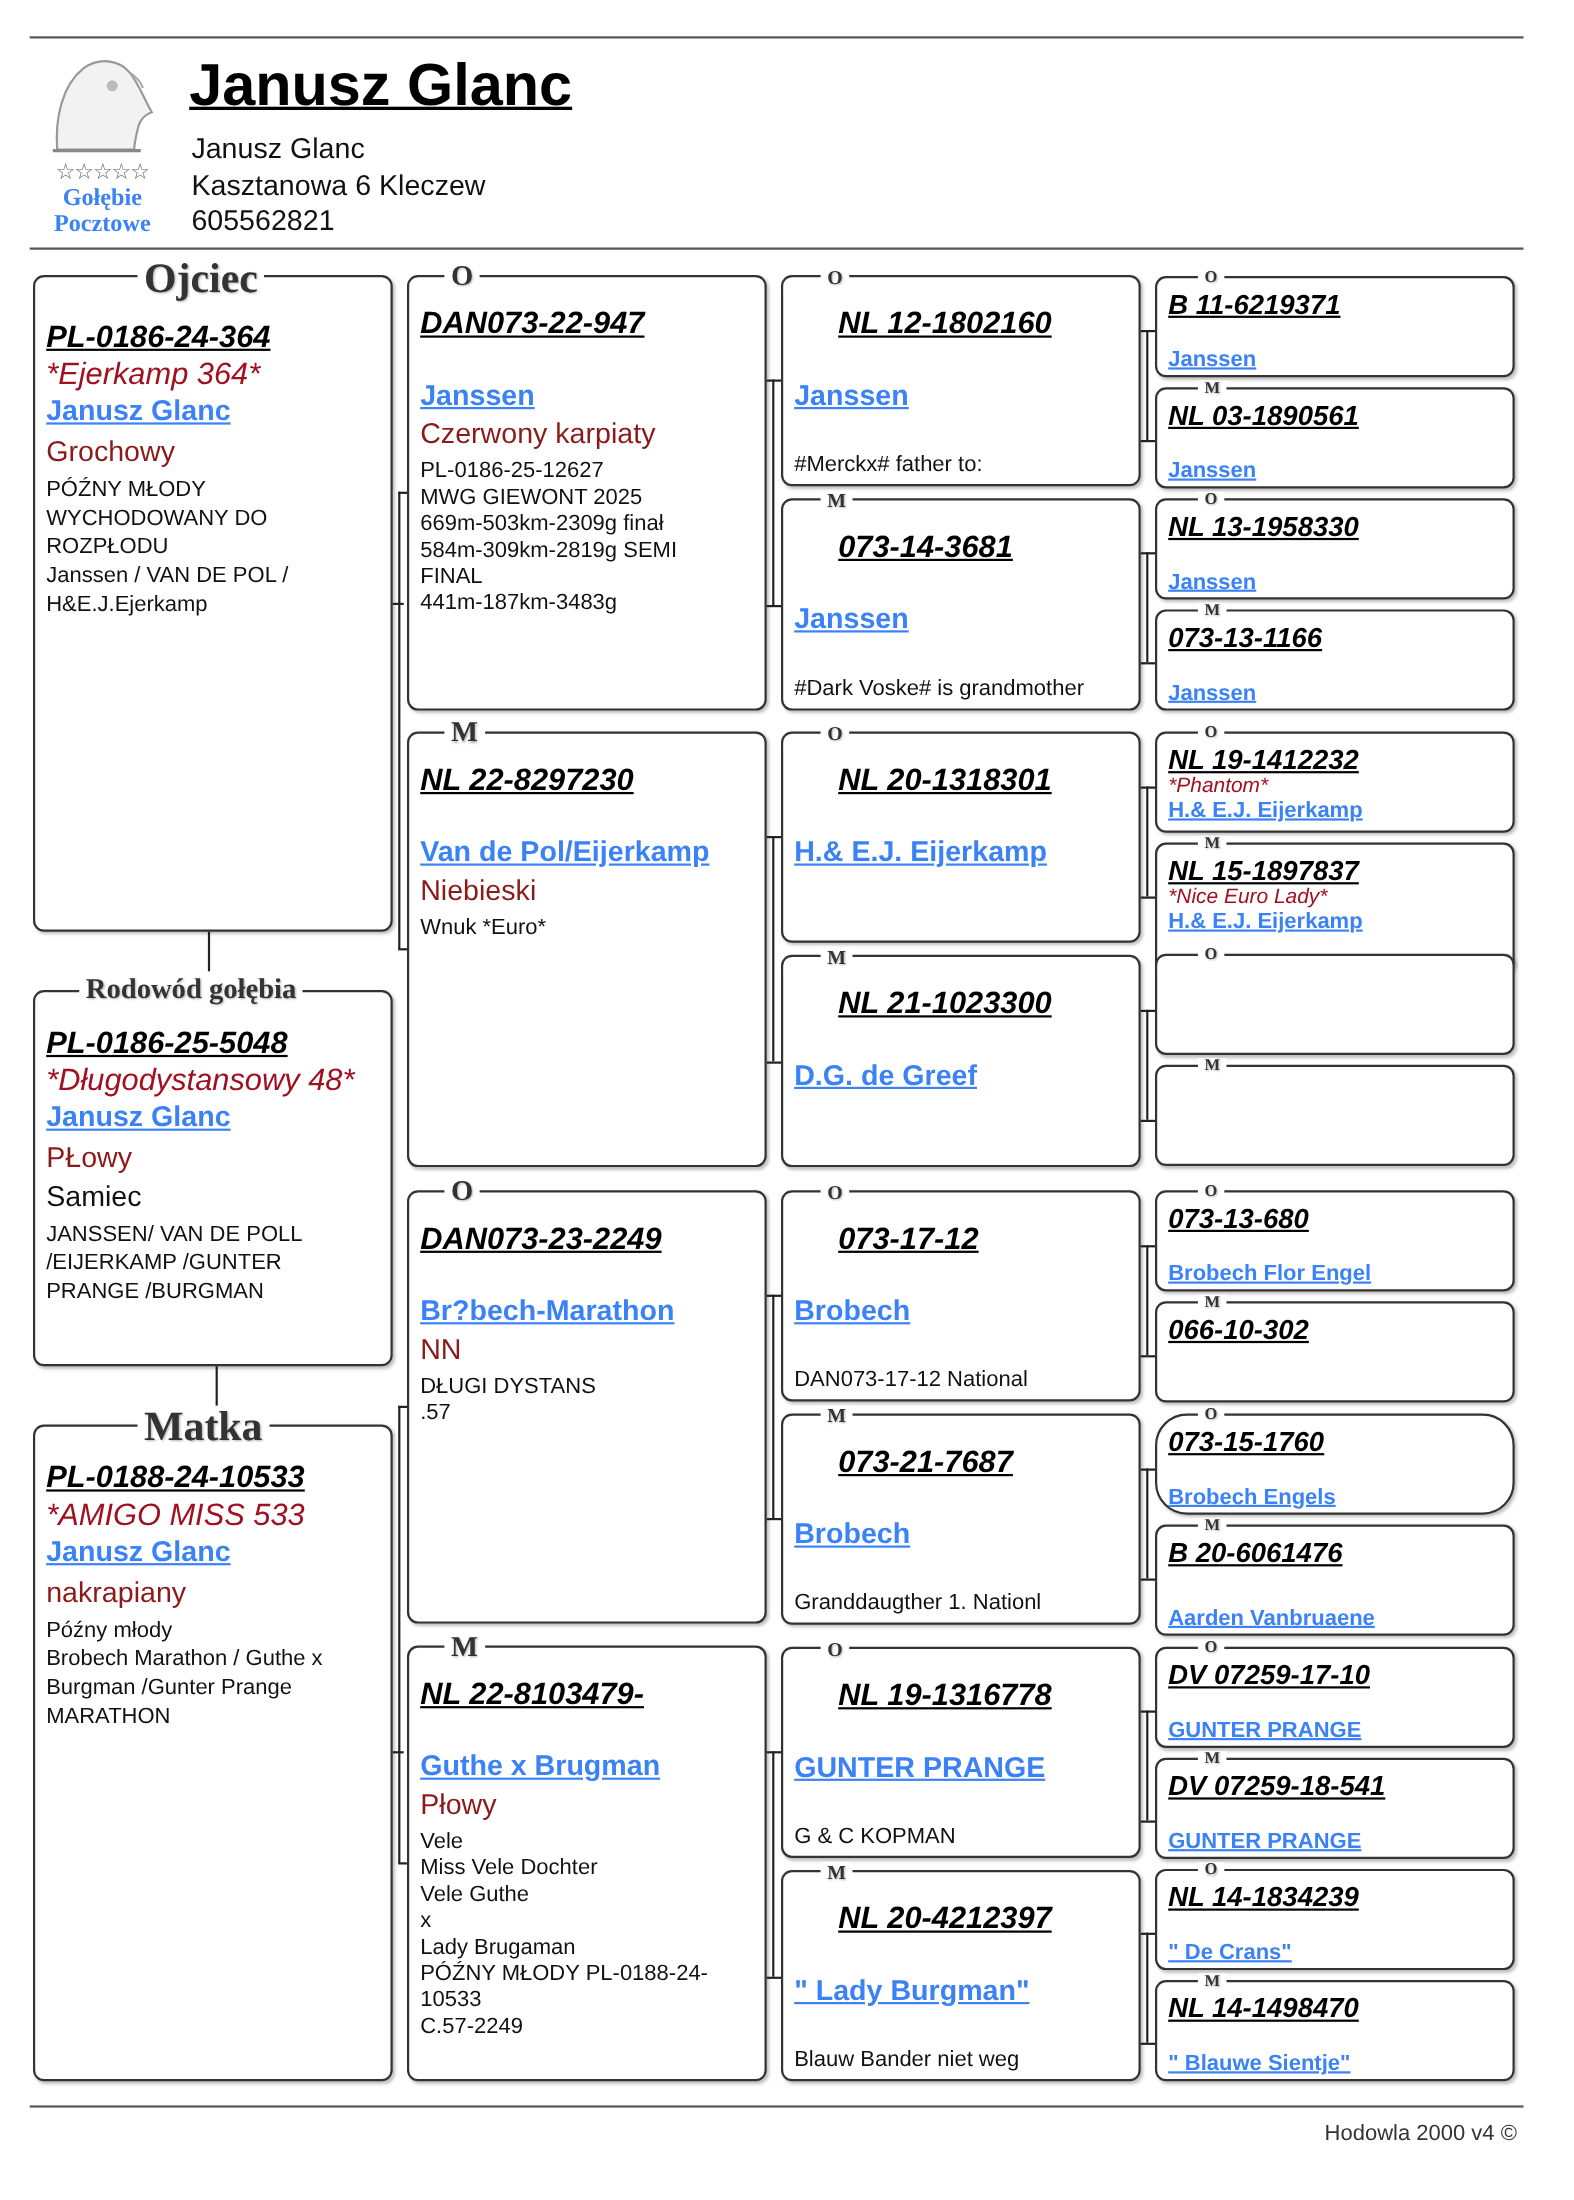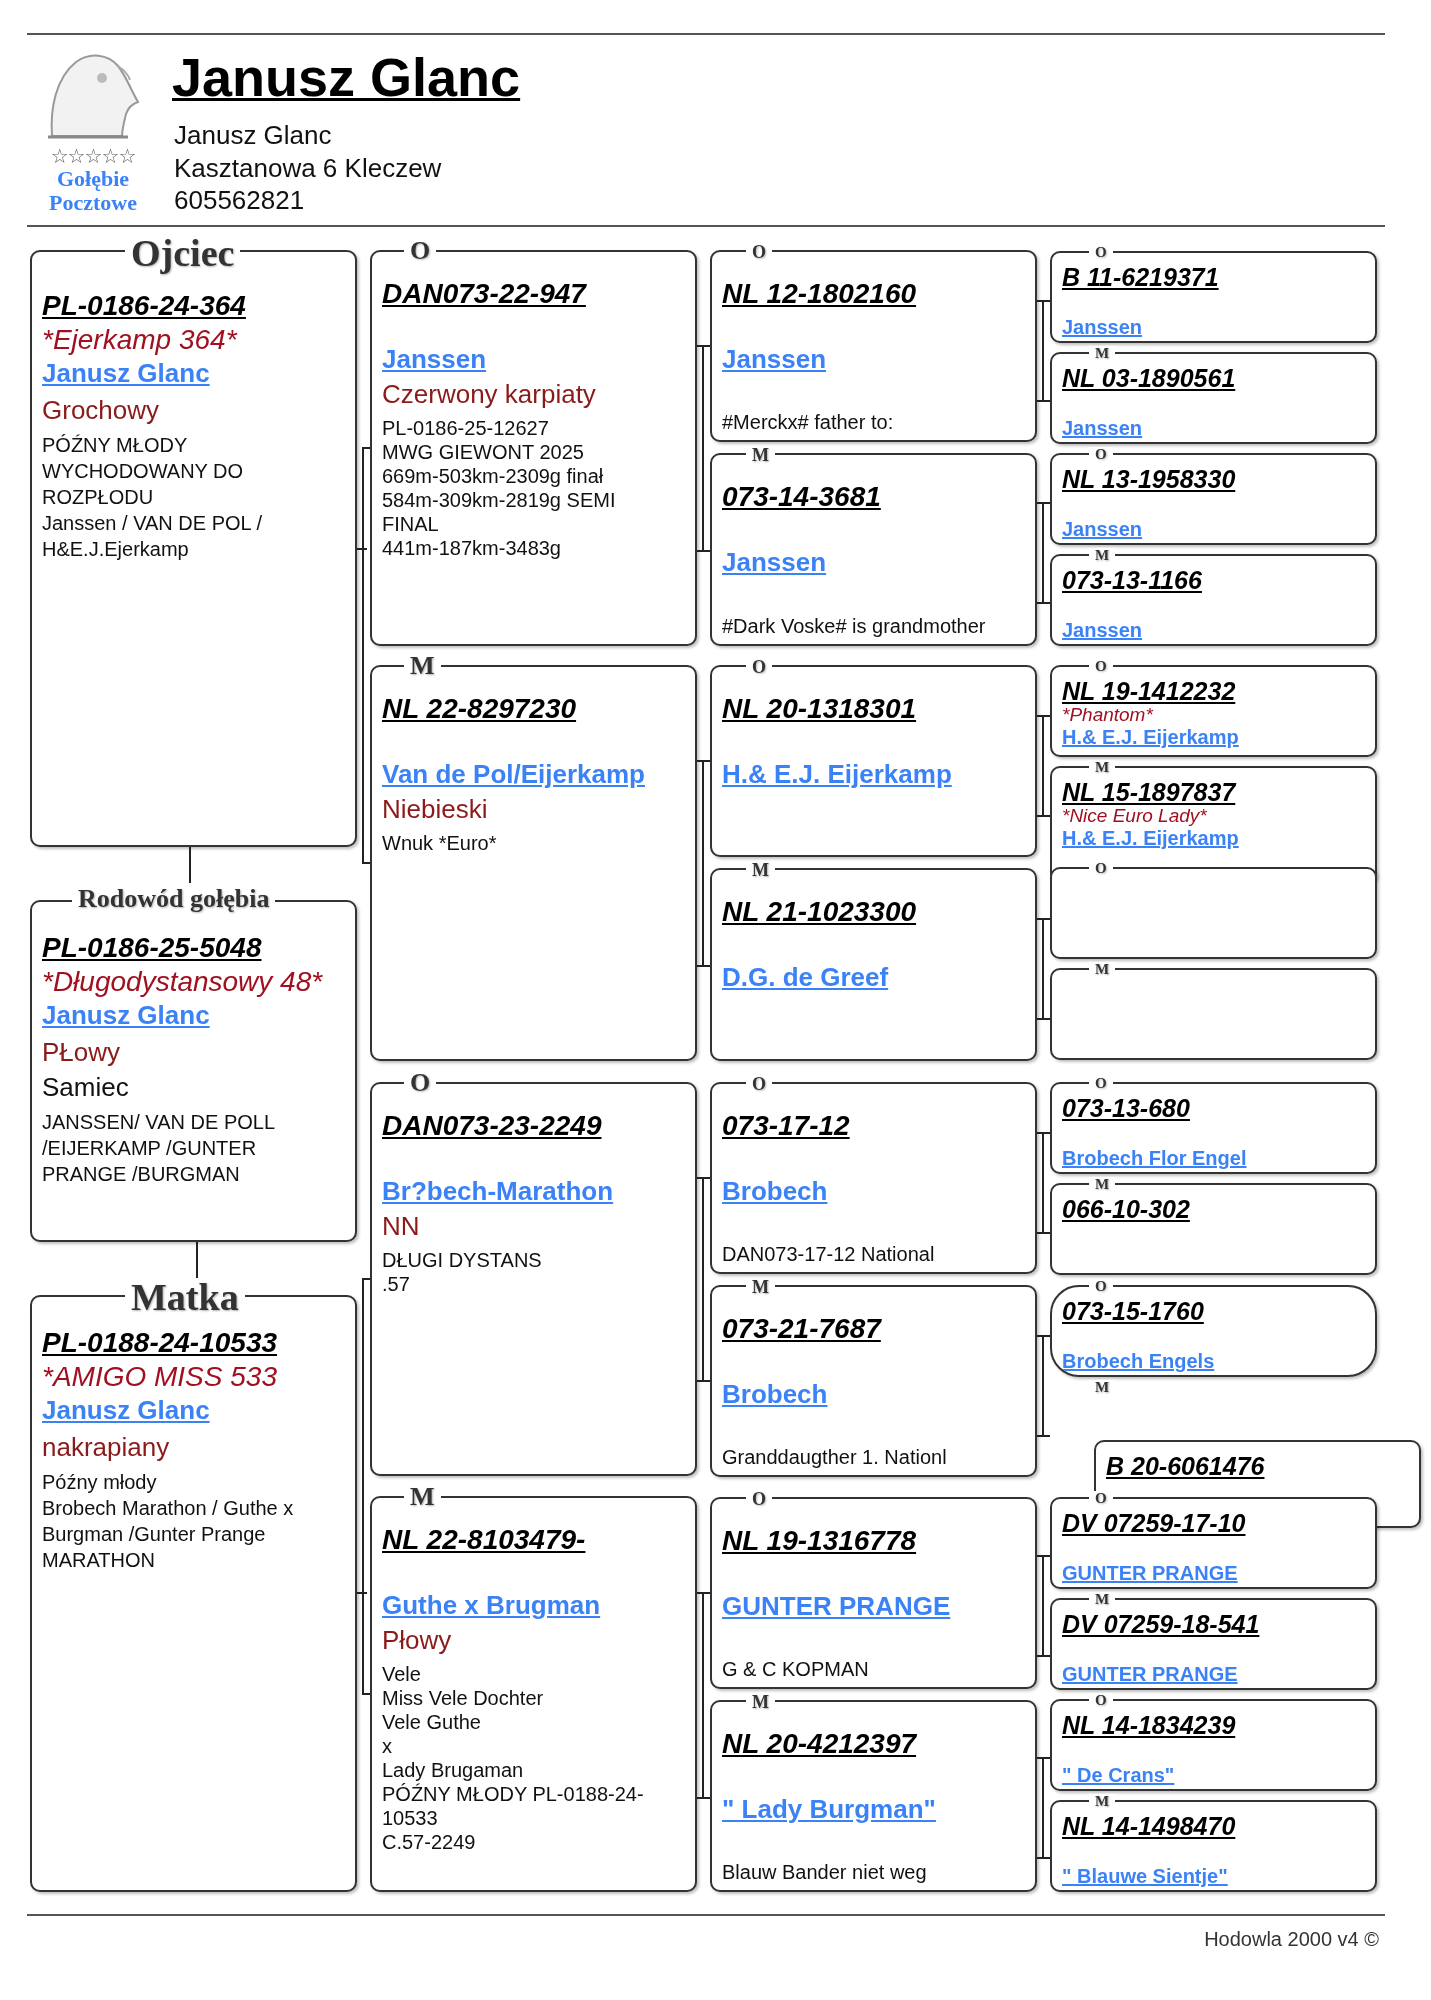--- a/index.html
+++ b/index.html
@@ -31,21 +31,21 @@
   .c1 .breeder { font-size:26px; margin-top:2px; }
   .c1 .color { font-size:26px; margin-top:6px; }
   .c1 .sex { font-size:26px; margin-top:4px; }
   .c1 .notes { font-size:20px; line-height:26px; margin-top:6px; }
 
   .c2 .ring { font-size:28px; margin-top:26px; }
   .c2 .breeder { font-size:26px; margin-top:34px; }
   .c2 .color { font-size:26px; margin-top:4px; }
   .c2 .notes { font-size:20px; line-height:24px; margin-top:6px; }
 
-  .c3 .ring { font-size:28px; margin-top:26px; }
+  .c3 .ring { font-size:28px; margin-top:26px;margin-left:40px; }
   .c3 .breeder { font-size:26px; margin-top:34px; }
   .c3 .notes { font-size:20px; line-height:24px; position:absolute; left:10px; bottom:6px; }
 
   .c4 .ring { font-size:25px; margin-top:10px; }
   .c4 .nick { font-size:19px; margin-top:-2px; }
   .c4 .breeder { font-size:20px; position:absolute; left:10px; bottom:2px; }
   .c4 .breeder.stacked { position:static; margin-top:0; }
 </style>
 </head>
 <body>
@@ -320,21 +320,21 @@
   <span class="breeder"></span>
 </div>
 <div class="legend" style="left:1089px; top:1177px; font-size:15px;">M</div>
 
 <div class="box c4" style="left:1050px; top:1285px; width:327px; height:92px;border-radius:29px;">
   <span class="ring">073-15-1760</span>
   <span class="breeder">Brobech Engels </span>
 </div>
 <div class="legend" style="left:1089px; top:1279px; font-size:15px;">O</div>
 
-<div class="box c4" style="left:1050px; top:1440px; width:327px; height:88px;margin-left:44px;">
+<div class="box c4" style="left:1050px; top:1386px; width:327px; height:101px;">
   <span class="ring">B 20-6061476</span>
   <span class="breeder">Aarden Vanbruaene</span>
 </div>
 <div class="legend" style="left:1089px; top:1380px; font-size:15px;">M</div>
 
 <div class="box c4" style="left:1050px; top:1497px; width:327px; height:92px;">
   <span class="ring">DV 07259-17-10</span>
   <span class="breeder">GUNTER PRANGE</span>
 </div>
 <div class="legend" style="left:1089px; top:1491px; font-size:15px;">O</div>

